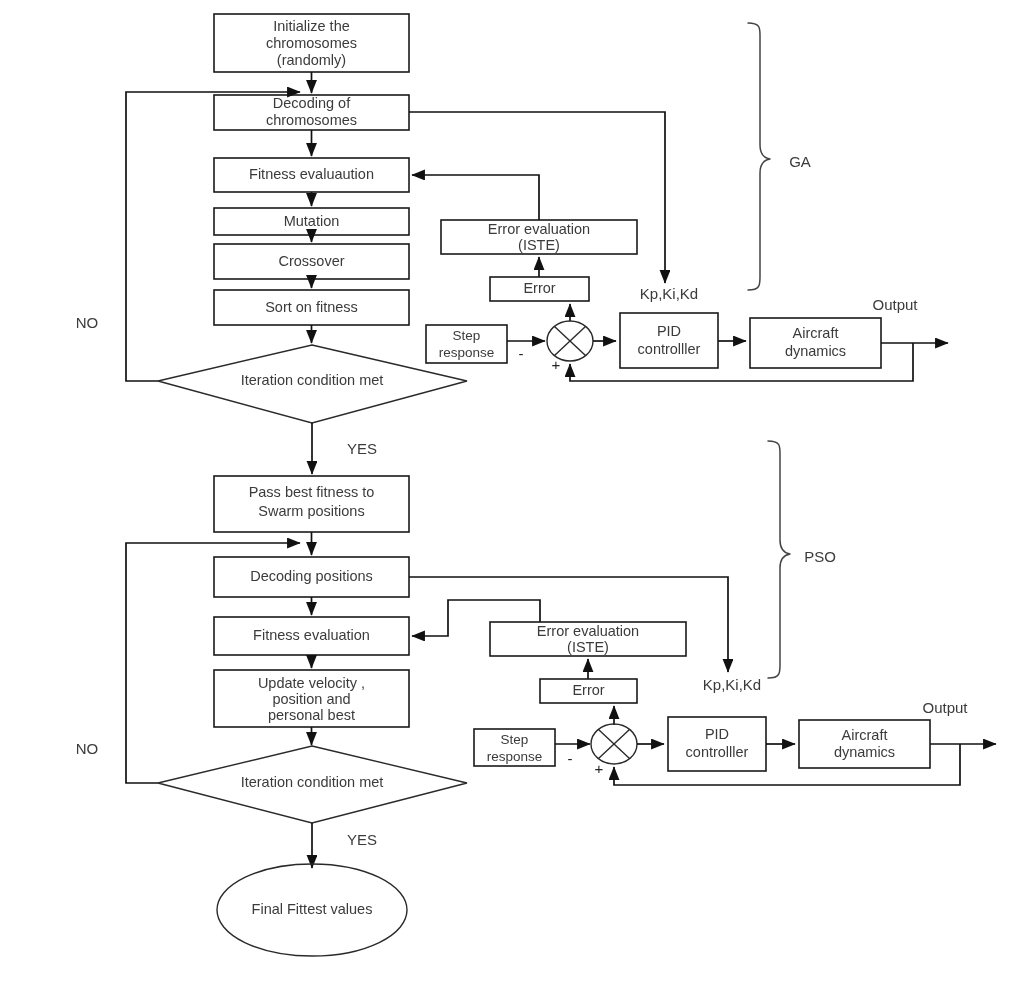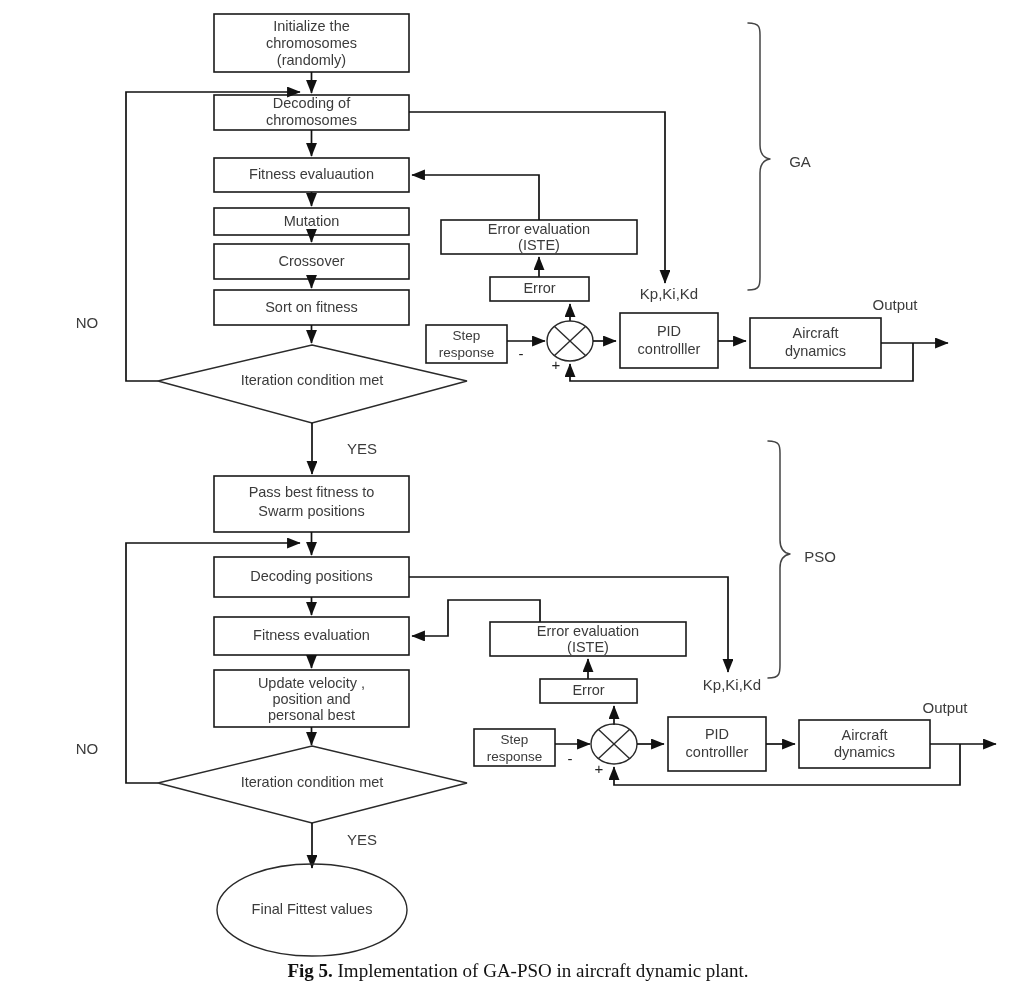--- a/index.html
+++ b/index.html
@@ -334,18 +334,14 @@
     <g>
       <path class="brace" d="M768,441 C780,441 780,446 780,453 L780,540
                              C780,549 784,553 790,554
                              C784,555 780,559 780,568 L780,665
                              C780,673 780,678 768,678"></path>
       <text class="side" x="820" y="558">PSO</text>
     </g>
 
   </svg>
 
-  <div class="caption">
-    <span class="cap-num">Fig 5.</span>
-    <span>Implementation of GA-PSO in aircraft dynamic plant.</span>
-  </div>
 
 </div>
 
 </body></html>

